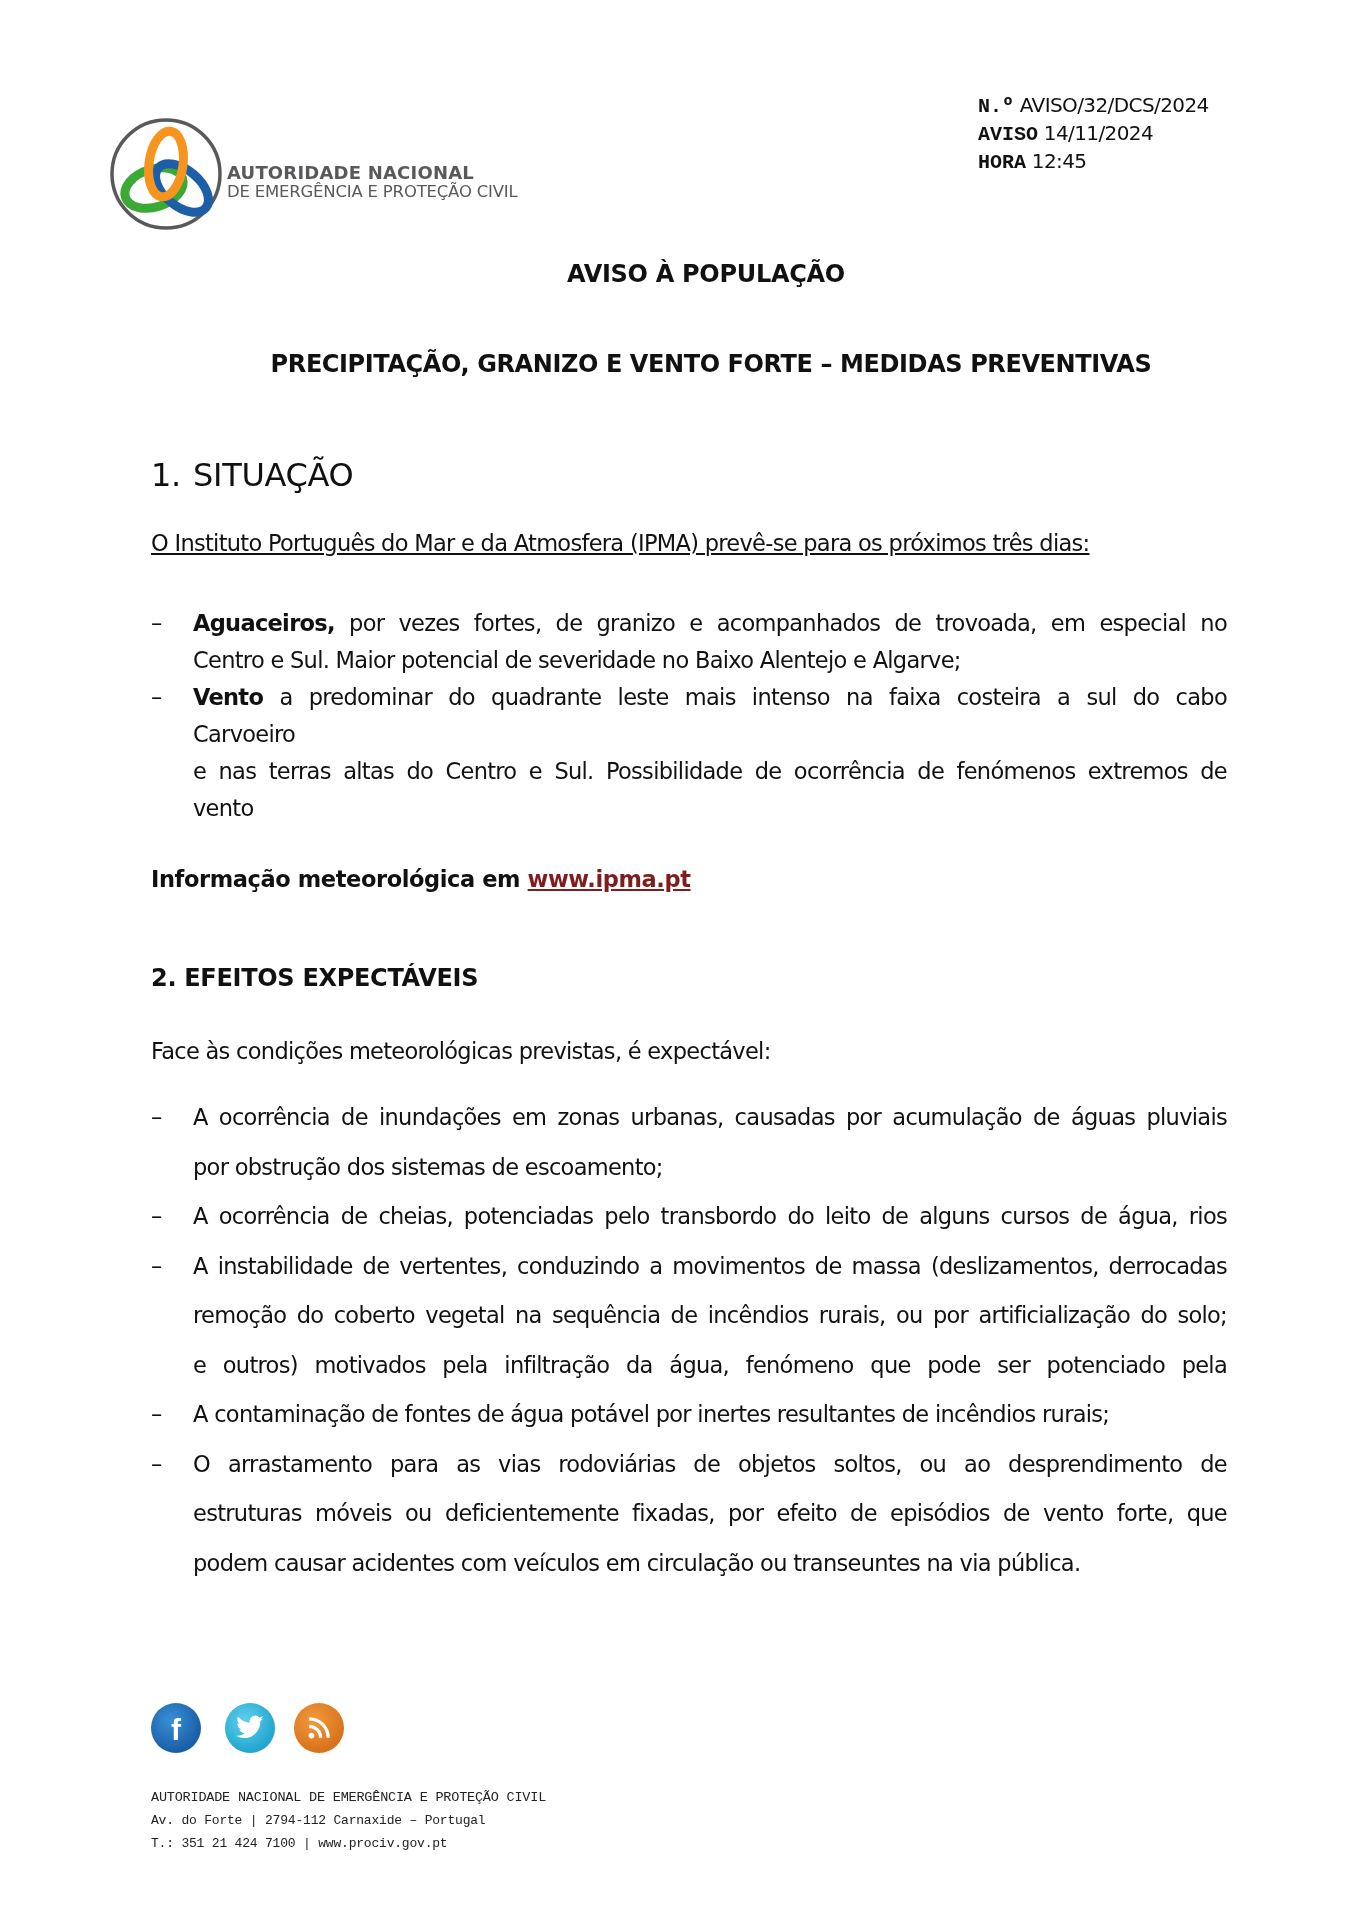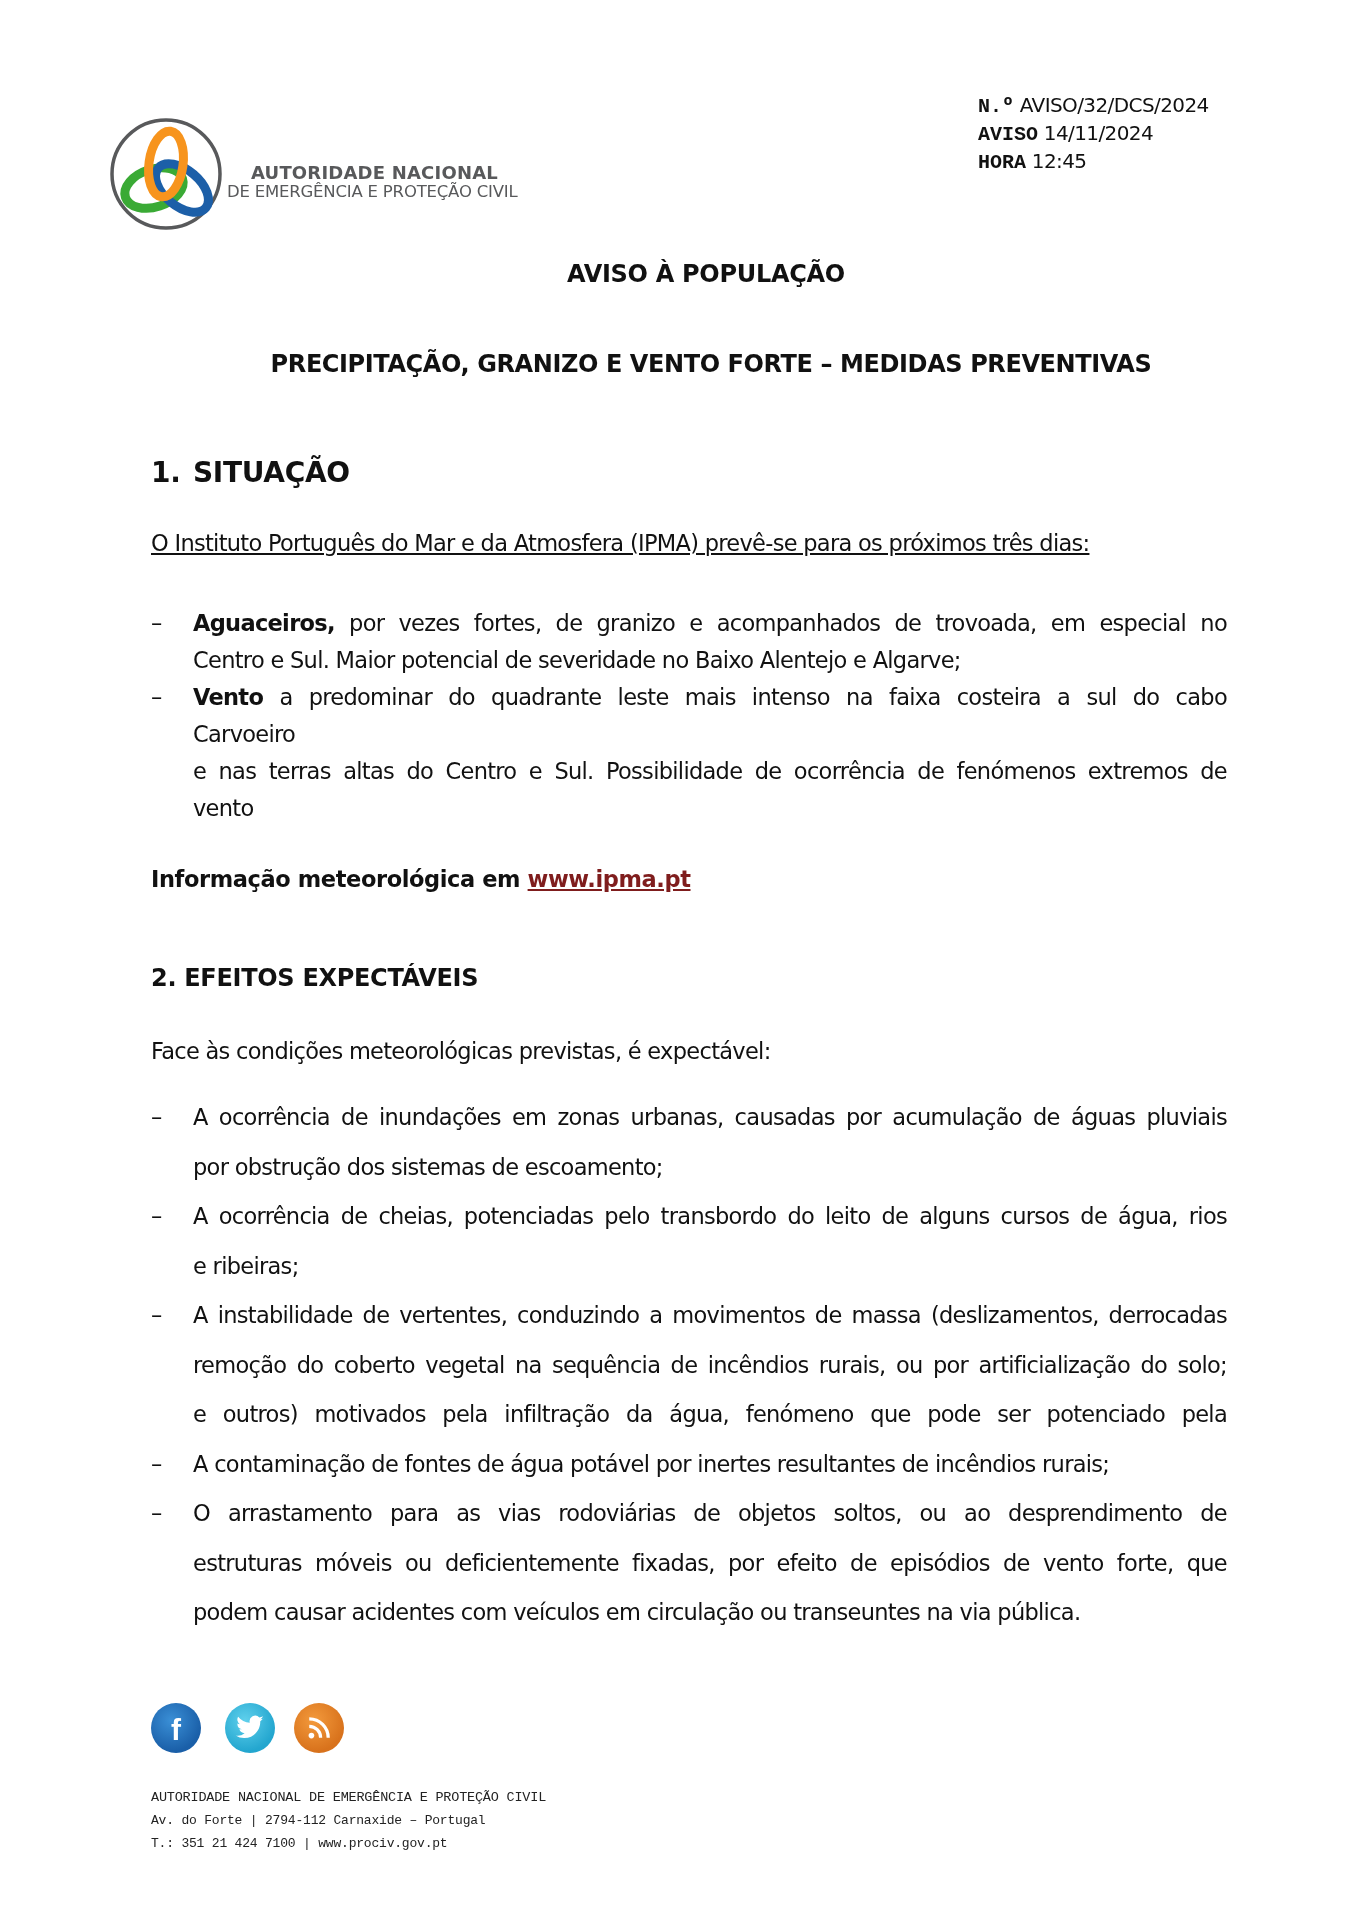--- a/index.html
+++ b/index.html
@@ -4,29 +4,29 @@
 <style>
   html, body { margin: 0; padding: 0; background: #ffffff; }
   body {
     width: 1352px; height: 1922px; position: relative; overflow: hidden;
     font-family: "DejaVu Sans", sans-serif; color: #111;
   }
   .abs { position: absolute; }
   
   .logo { left: 108px; top: 116px; width: 116px; height: 116px; }
   .logo-text { left: 227px; top: 163px; color: #58595b; line-height: 19px; }
-  .logo-line1 { font-family: "DejaVu Sans", sans-serif; font-weight: bold; font-size: 18px; letter-spacing: 0.2px; margin-left: 24px; }
+  .logo-line1 { font-family: "DejaVu Sans", sans-serif; font-weight: bold; font-size: 18px; letter-spacing: 0.2px; }
   .logo-line2 { font-family: "DejaVu Sans", sans-serif; font-size: 16.5px; letter-spacing: -0.2px; }
   
   .ref { left: 978px; top: 92px; font-size: 20px; line-height: 27px; letter-spacing: -0.6px; }
   .ref b { font-weight: bold; letter-spacing: 0; font-family: Liberation Mono, monospace; }
   
   .title { left: 0; width: 1412px; top: 260px; text-align: center; font-weight: bold; font-size: 24px; letter-spacing: -0.3px; }
   .subtitle { left: 0; width: 1422px; top: 350px; text-align: center; font-weight: bold; font-size: 24px; letter-spacing: -0.4px; }
-  .h1 { left: 151px; top: 456px; font-weight: bold; font-size: 28px; letter-spacing: -0.3px; }
+  .h1 { left: 151px; top: 456px; font-weight: normal; font-size: 32px; letter-spacing: -0.3px; }
   .h1 .num { display: inline-block; width: 42px; }
   .body-text { font-size: 22.5px; letter-spacing: -0.7px; }
   .p-intro { left: 151px; top: 530px; text-decoration: underline; }
   .list1 { left: 151px; top: 605px; width: 1076px; line-height: 37px; }
   .li { position: relative; padding-left: 42px; text-align: justify; }
   .li .dash { position: absolute; left: 0; top: 0; width: 30px; }
   .li b { font-weight: bold; }
   .info { left: 151px; top: 866px; font-weight: bold; font-size: 22.5px; letter-spacing: -0.4px; }
   .info a { color: #7f1d1d; text-decoration: underline; }
   .h2 { left: 151px; top: 964px; font-weight: bold; font-size: 24px; letter-spacing: -0.3px; }
@@ -96,21 +96,20 @@
 
 <div class="abs body-text list2">
   <div class="li">
     <span class="dash">–</span>
     <div class="just-last">A ocorrência de inundações em zonas urbanas, causadas por acumulação de águas pluviais</div>
     <div>por obstrução dos sistemas de escoamento;</div>
   </div>
   <div class="li">
     <span class="dash">–</span>
     <div class="just-last">A ocorrência de cheias, potenciadas pelo transbordo do leito de alguns cursos de água, rios</div>
-    <div>e ribeiras;</div>
   </div>
   <div class="li">
     <span class="dash">–</span>
     <div class="just-last">A instabilidade de vertentes, conduzindo a movimentos de massa (deslizamentos, derrocadas</div>
     <div class="just-last">remoção do coberto vegetal na sequência de incêndios rurais, ou por artificialização do solo;</div>
     <div class="just-last">e outros) motivados pela infiltração da água, fenómeno que pode ser potenciado pela</div>
   </div>
   <div class="li">
     <span class="dash">–</span>
     <div>A contaminação de fontes de água potável por inertes resultantes de incêndios rurais;</div>

